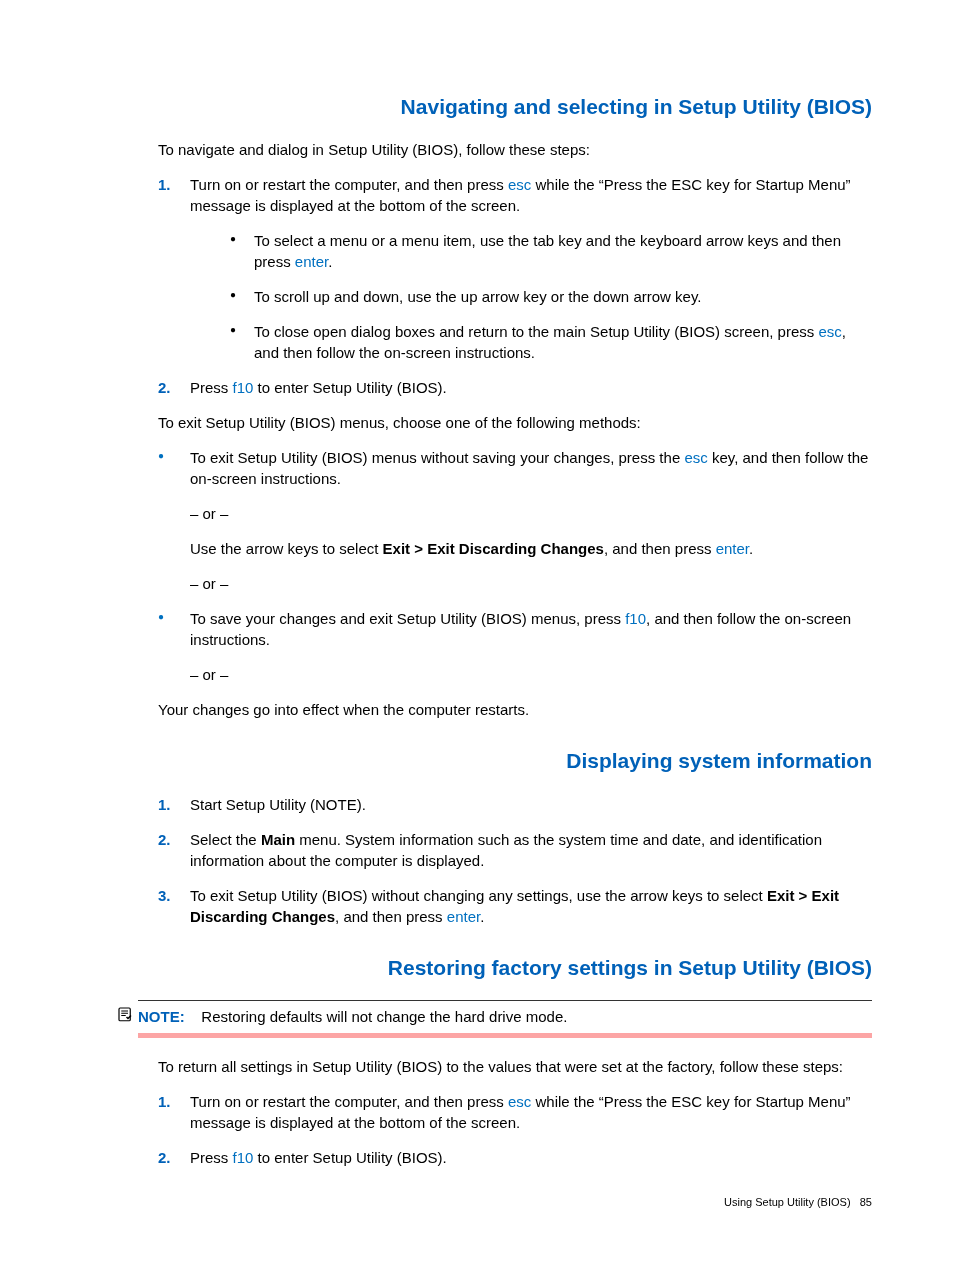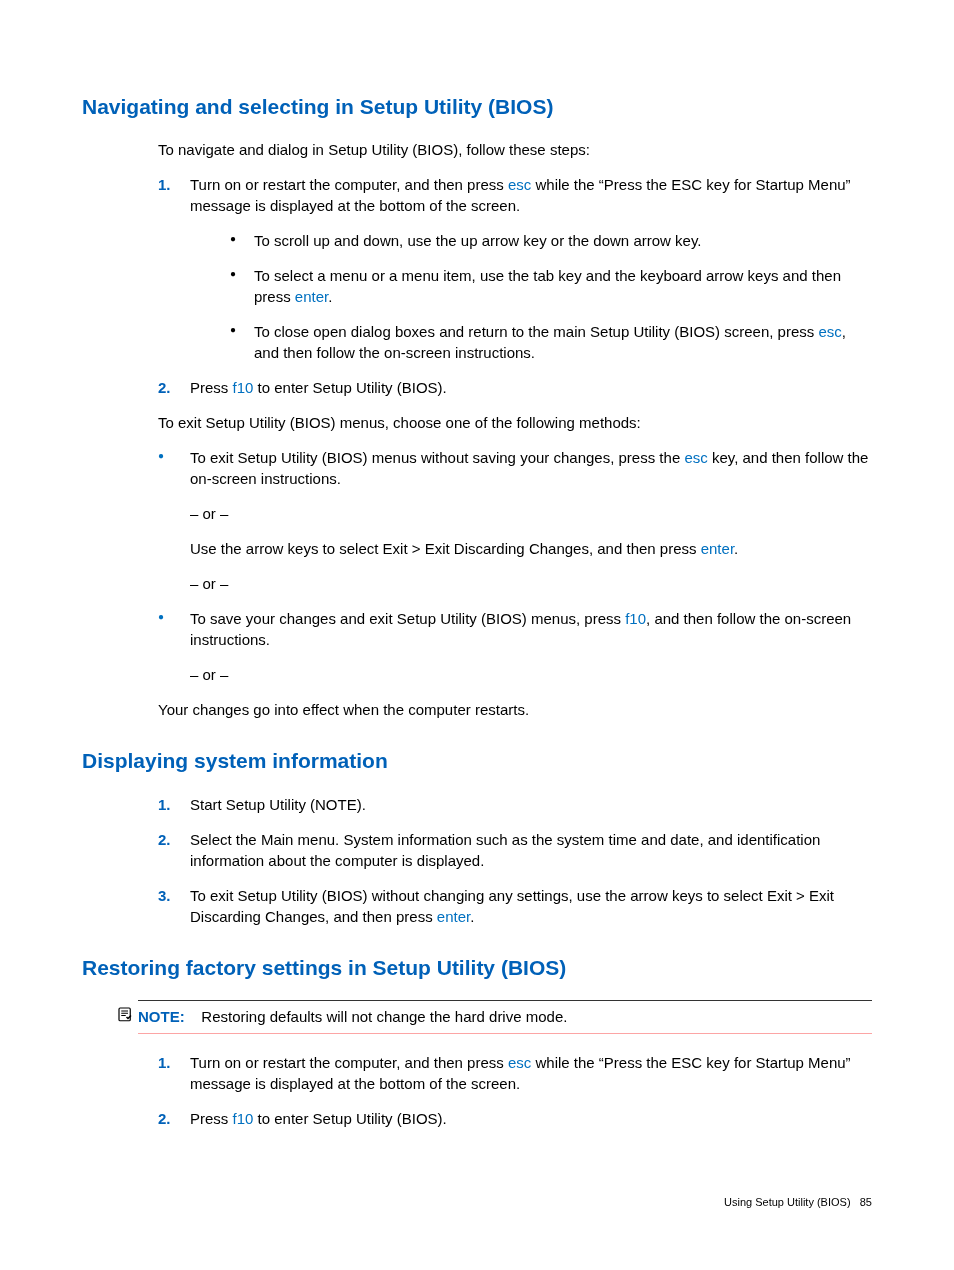--- a/index.html
+++ b/index.html
@@ -12,20 +12,21 @@
       width: 954px;
       height: 1270px;
       padding: 92px 82px 60px 82px;
       position: relative;
     }
     h2 {
       color: #0061b8;
       font-size: 21px;
       font-weight: bold;
       margin-bottom: 18px;
+      text-align: right;
     }
     .indent1 { margin-left: 76px; }
     p { margin-bottom: 14px; }
     .key { color: #0070c0; }
     ol { list-style: none; }
     ol > li {
       position: relative;
       padding-left: 32px;
       margin-bottom: 14px;
     }
@@ -59,56 +60,56 @@
       content: "●";
       position: absolute;
       left: 0;
       top: 2px;
       font-size: 10px;
       color: #0070c0;
     }
     .or-sep { margin: 0 0 14px 0; }
     .note-block {
       border-top: 1px solid #333;
-      border-bottom: 1px solid #fca5a5;
+      border-bottom: 5px solid #fca5a5;
       margin-left: 56px;
       margin-bottom: 18px;
       padding: 5px 0 6px 0;
       position: relative;
     }
     .note-icon {
       position: absolute;
       left: -22px;
       top: 4px;
     }
     .note-label { color: #0061b8; font-weight: bold; }
     .section { margin-bottom: 26px; }
     .footer {
       position: absolute;
       bottom: 60px;
       right: 82px;
       font-size: 11px;
     }
-    .bold { font-weight: normal; }
+    .bold { font-weight: bold; }
   </style>
 </head>
 <body>
 
 <div class="section">
   <h2>Navigating and selecting in Setup Utility (BIOS)</h2>
   <p class="indent1">To navigate and dialog in Setup Utility (BIOS), follow these steps:</p>
 
   <ol class="indent1">
     <li>
       <span class="num">1.</span>
       <span><span>Turn on or restart the computer, and then press </span><span class="key">esc</span><span> while the “Press the ESC key for Startup Menu” message is displayed at the bottom of the screen.</span></span>
 
       <ul class="sub" style="margin-top:14px;">
+        <li><span>To select a menu or a menu item, use the tab key and the keyboard arrow keys and then press </span><span class="key">enter</span><span>.</span></li>
         <li>To scroll up and down, use the up arrow key or the down arrow key.</li>
-        <li><span>To select a menu or a menu item, use the tab key and the keyboard arrow keys and then press </span><span class="key">enter</span><span>.</span></li>
         <li><span>To close open dialog boxes and return to the main Setup Utility (BIOS) screen, press </span><span class="key">esc</span><span>, and then follow the on-screen instructions.</span></li>
       </ul>
     </li>
     <li>
       <span class="num">2.</span>
       <span><span>Press </span><span class="key">f10</span><span> to enter Setup Utility (BIOS).</span></span>
     </li>
   </ol>
 
   <p class="indent1">To exit Setup Utility (BIOS) menus, choose one of the following methods:</p>
@@ -155,20 +156,21 @@
       <svg width="18" height="18" viewBox="0 0 24 24" fill="none" stroke="#000" stroke-width="1.6">
         <rect x="4" y="4" width="15" height="17" rx="1.5"></rect>
         <path d="M7 8h9M7 11h9M7 14h6"></path>
         <path d="M14 16l2 2 4-4" stroke-width="2"></path>
       </svg>
     </span>
     <span class="note-label">NOTE:</span>
     <span>&nbsp;&nbsp;&nbsp;</span><span>Restoring defaults will not change the hard drive mode.</span>
   </div>
 
+  <p class="indent1">To return all settings in Setup Utility (BIOS) to the values that were set at the factory, follow these steps:</p>
 
   <ol class="indent1">
     <li>
       <span class="num">1.</span>
       <span><span>Turn on or restart the computer, and then press </span><span class="key">esc</span><span> while the “Press the ESC key for Startup Menu” message is displayed at the bottom of the screen.</span></span>
     </li>
     <li>
       <span class="num">2.</span>
       <span><span>Press </span><span class="key">f10</span><span> to enter Setup Utility (BIOS).</span></span>
     </li>

